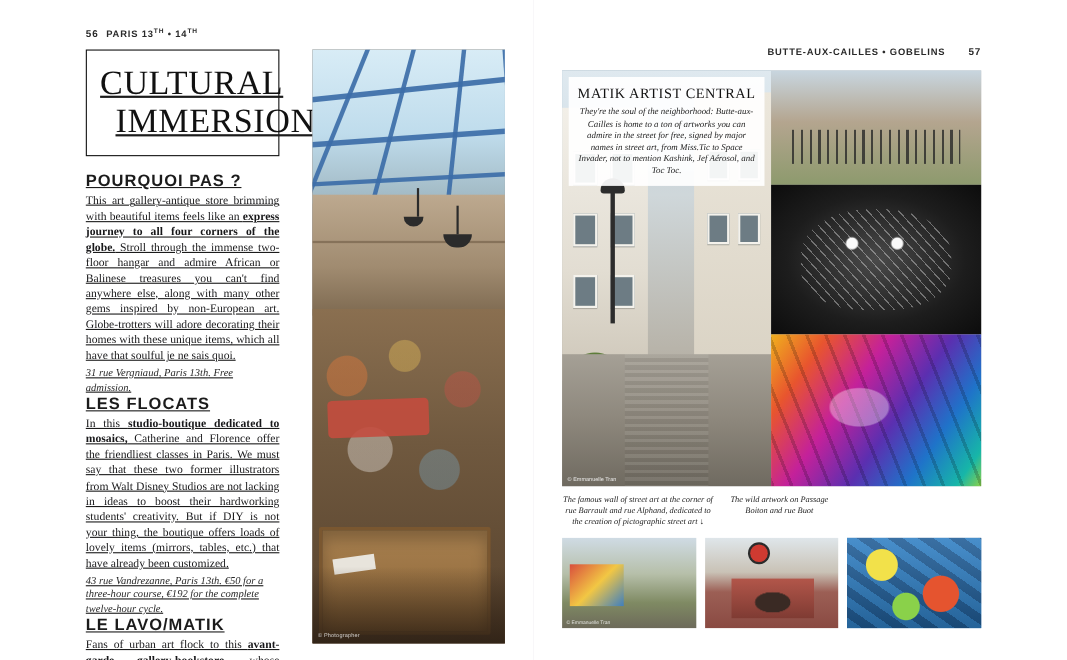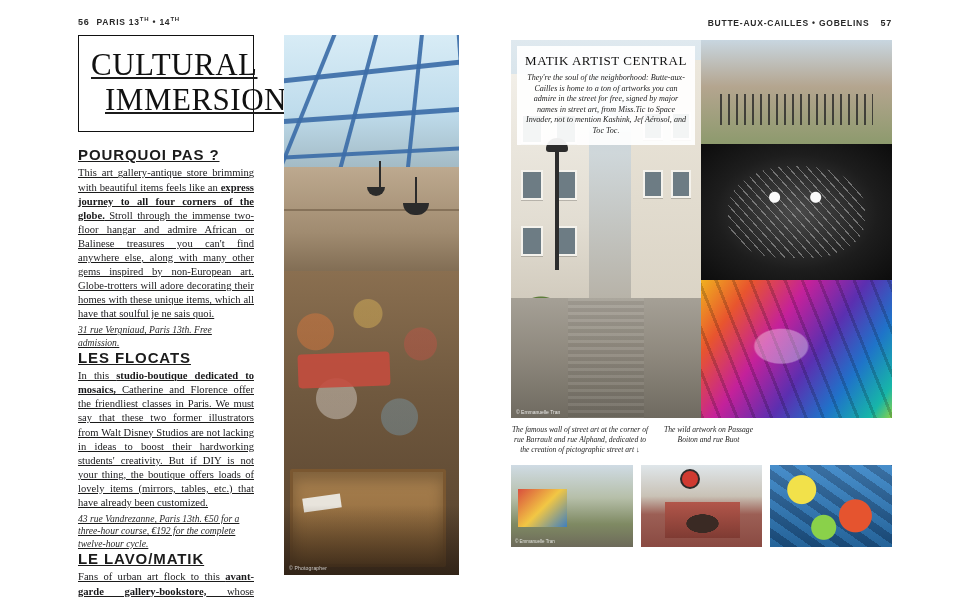--- a/index.html
+++ b/index.html
@@ -22,25 +22,25 @@
     display: flex;
   }
   .page {
     position: relative;
     background: #ffffff;
     height: 600px;
     box-sizing: border-box;
   }
   .page-left {
     width: 485px;
-    padding: 16px 26px 20px 78px;
+    padding: 26px 26px 20px 78px;
   }
   .page-right {
     width: 485px;
-    padding: 18px 78px 20px 26px;
+    padding: 42px 78px 20px 26px;
   }
 
   
   .runhead {
     display: flex;
     align-items: baseline;
     font-family: "Liberation Sans", sans-serif;
     font-size: 8.5px;
     letter-spacing: 0.09em;
     color: #2a2a2a;
@@ -48,21 +48,21 @@
   }
   .runhead .folio {
     font-weight: bold;
     font-size: 9px;
   }
   .runhead .title {
     font-weight: bold;
   }
   .runhead-left .folio { margin-right: 7px; }
   .runhead-right { justify-content: flex-end; }
-  .runhead-right .folio { margin-left: 11px; }
+  .runhead-right .folio { margin-left: 21px; }
   .runhead .sup {
     font-size: 6px;
     vertical-align: super;
   }
 
   
   .left-body {
     display: flex;
     gap: 30px;
     margin-top: 5px;

